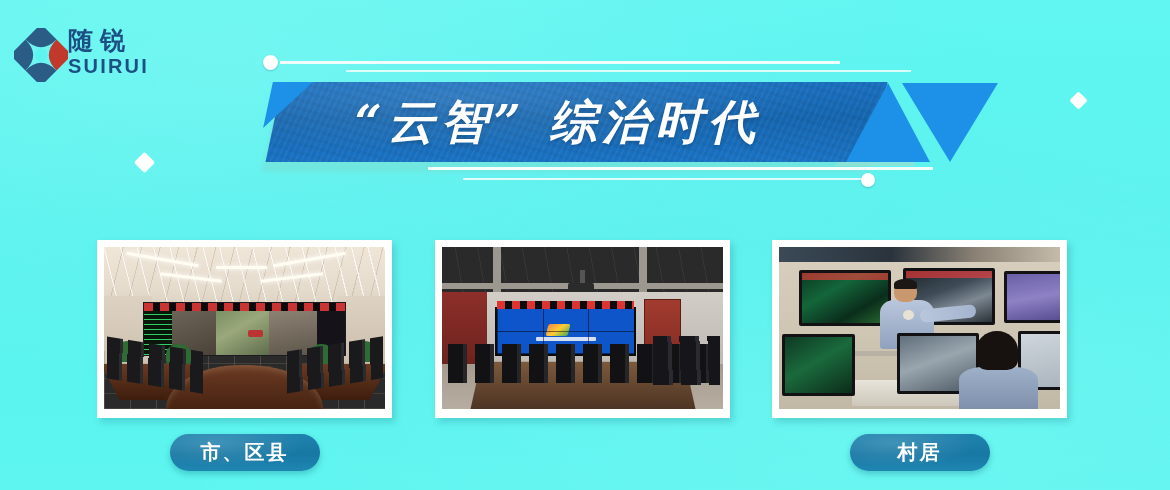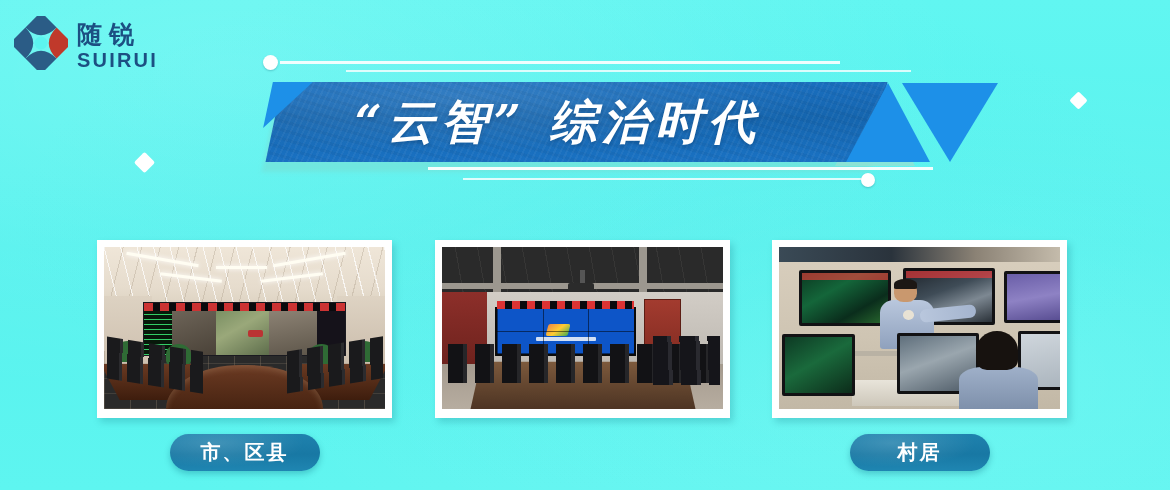--- a/index.html
+++ b/index.html
@@ -18,22 +18,22 @@
     background:
       radial-gradient(ellipse at 20% 15%, rgba(255,255,255,0.13) 0%, rgba(255,255,255,0) 55%),
       radial-gradient(ellipse at 78% 78%, rgba(255,255,255,0.10) 0%, rgba(255,255,255,0) 60%),
       radial-gradient(ellipse at 50% 45%, rgba(60,230,230,0.18) 0%, rgba(60,230,230,0) 70%),
       linear-gradient(180deg,#61f6f1 0%,#57f2ee 50%,#5ef5f0 100%);
     pointer-events:none;
   }
 
   
   .logo-wrap{
-    position:absolute; left:14px; top:16px;
-    display:flex; align-items:flex-end; gap:9px;
+    position:absolute; left:14px; top:28px;
+    display:flex; align-items:flex-start; 
   }
   .logo-mark{ width:54px; height:54px; position:relative; }
   .logo-text{ display:flex; flex-direction:column; line-height:1; }
   .logo-cn{
     font-size:25px; font-weight:bold; color:#1c4f82;
     letter-spacing:7px; font-family:"DejaVu Sans", sans-serif;
   }
   .logo-en{
     font-size:20px; font-weight:bold; color:#1c4f82;
     letter-spacing:2.2px; margin-top:3px;

